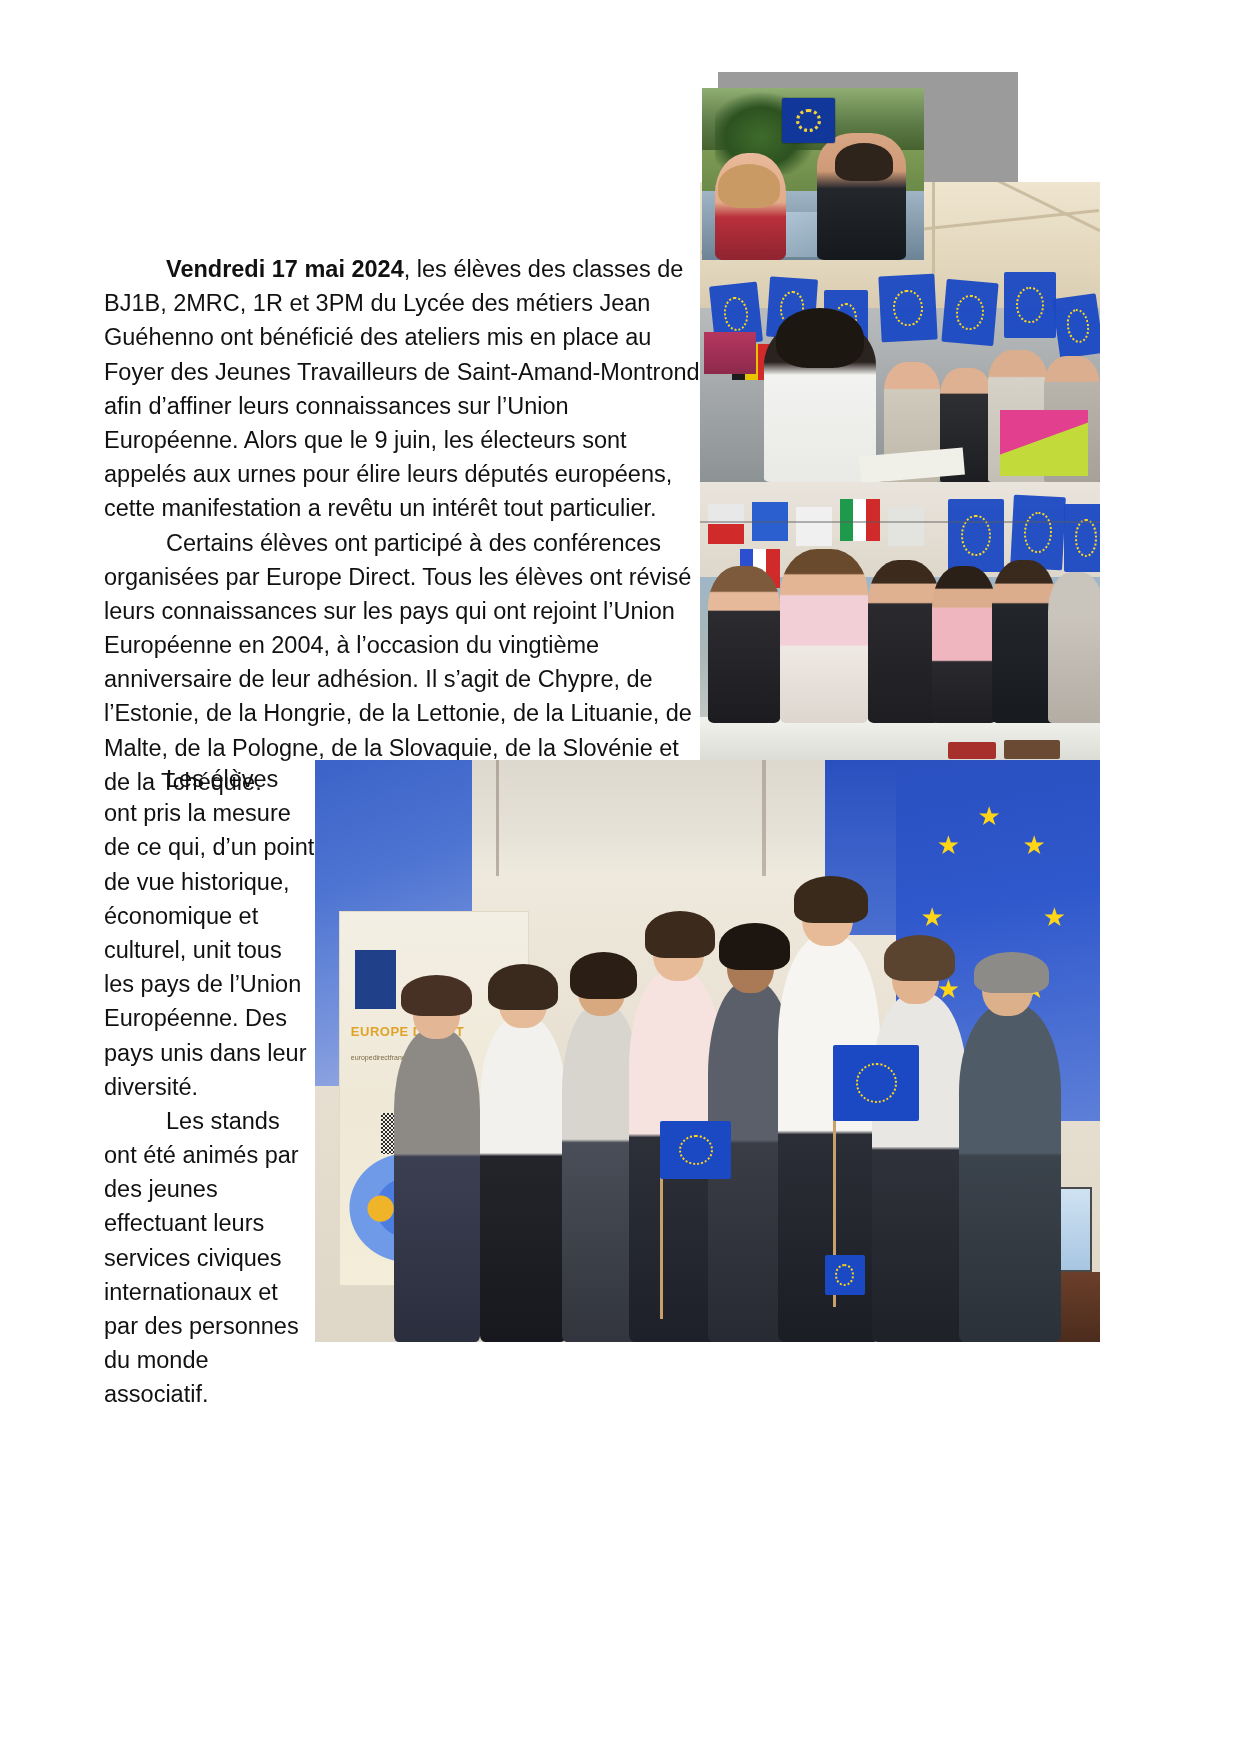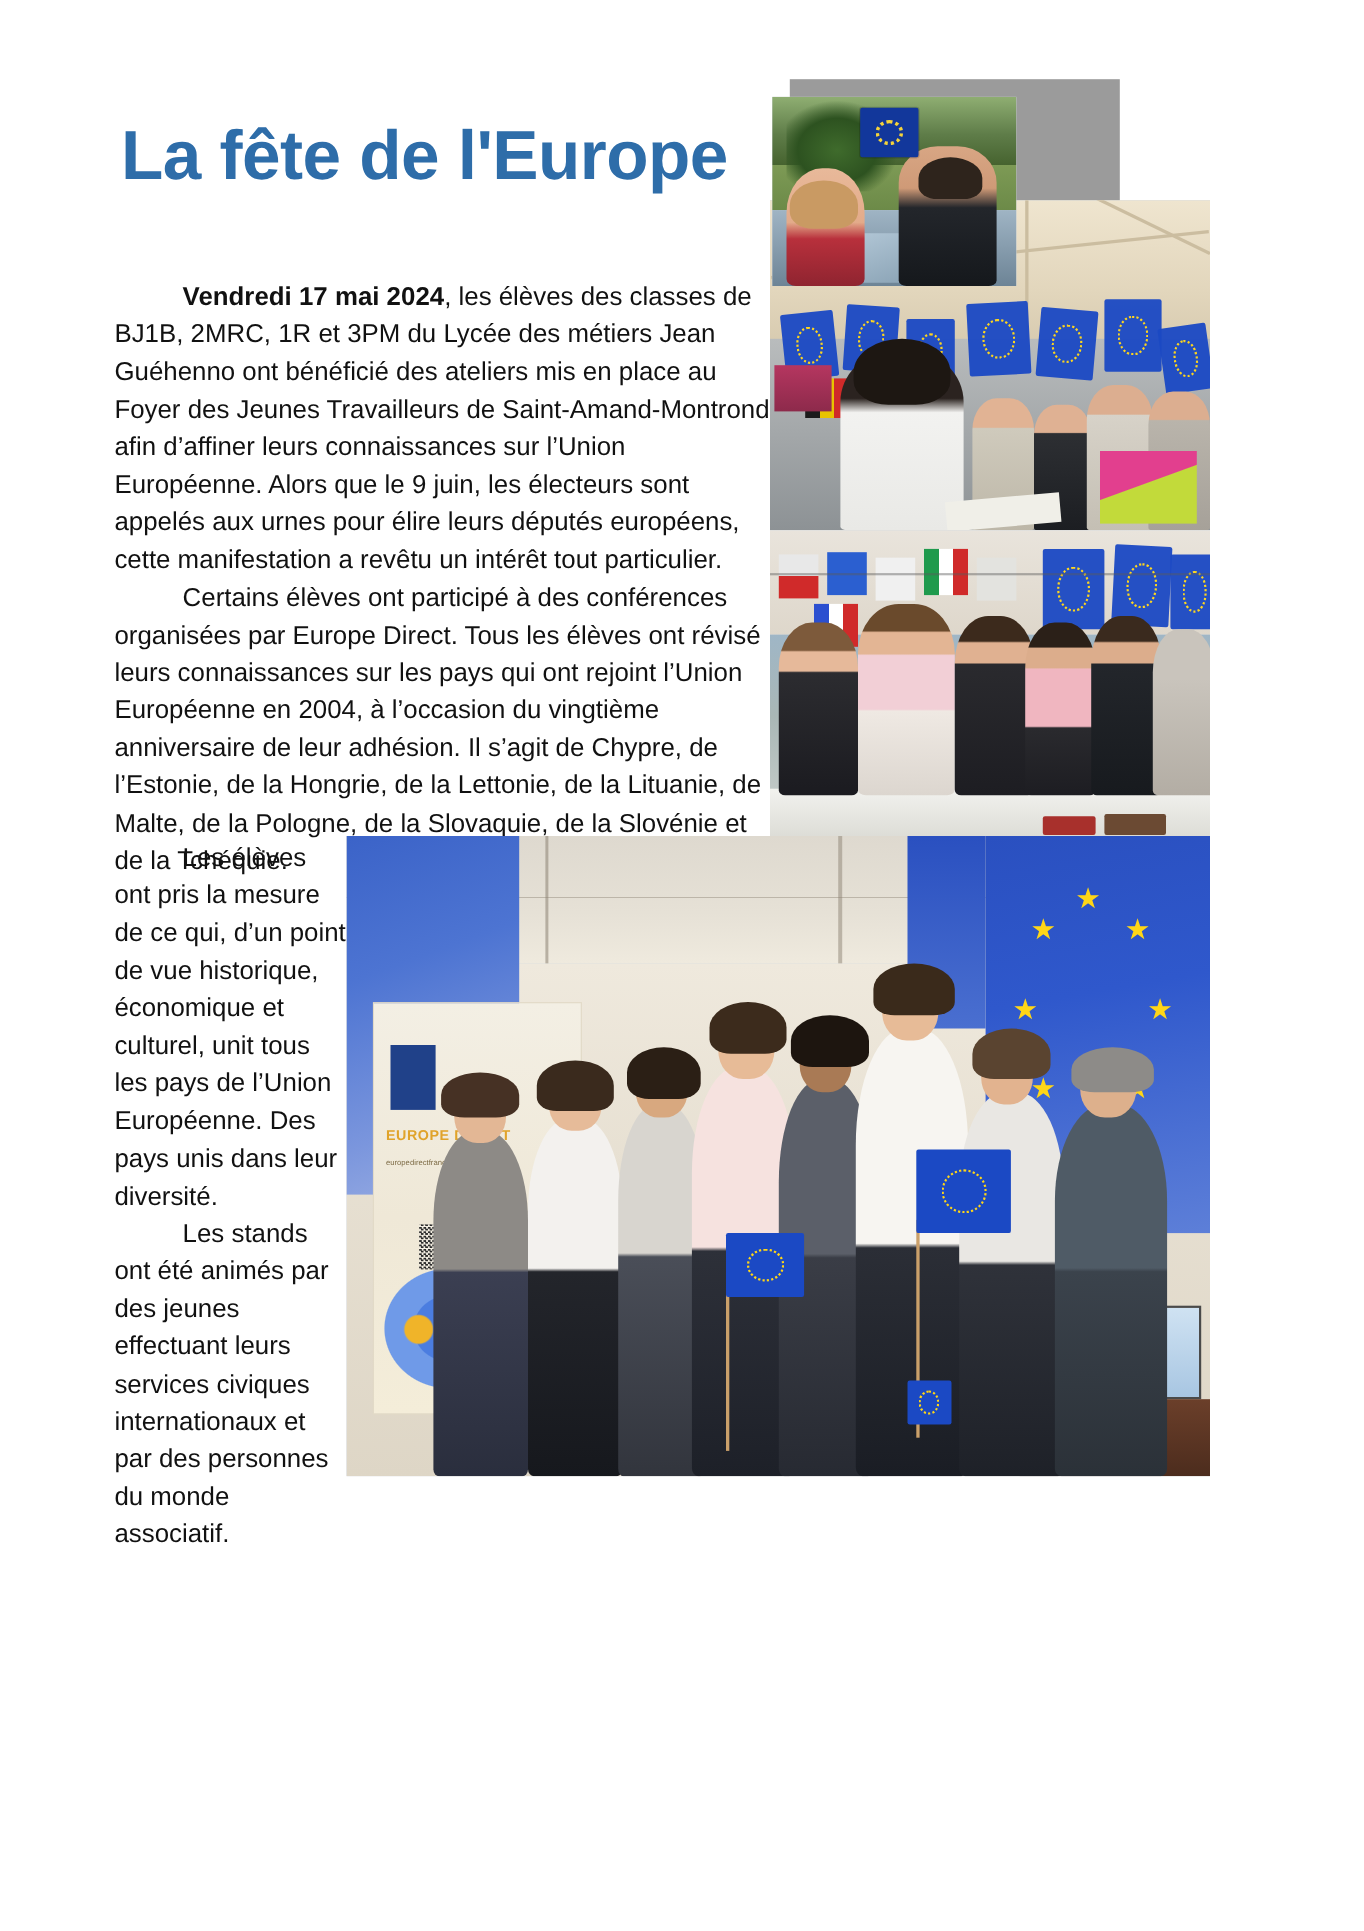--- a/index.html
+++ b/index.html
@@ -139,21 +139,20 @@
   #photoD .handflag{position:absolute;background:#1b49c4;border-radius:2px;}
   #photoD .handflag::after{content:"";position:absolute;left:26%;top:24%;right:26%;bottom:24%;
     border:2px dotted #ffd617;border-radius:50%;}
   #photoD .pole{position:absolute;width:3px;background:#caa06a;}
 </style>
 </head>
 <body>
 
 <div class="page">
 
-  <div class="title">La fête de l'Europe</div>
 
   <div class="plate"></div>
 
   <div class="photo" id="photoB">
     <div class="scene">
       <div class="canopy"></div>
       <div class="strut" style="left:58%;top:0;width:3px;height:48%;"></div>
       <div class="strut" style="left:0;top:16%;width:100%;height:3px;transform:rotate(-6deg);"></div>
       <div class="strut" style="left:62%;top:4%;width:40%;height:3px;transform:rotate(26deg);"></div>
       <div class="ground"></div>

